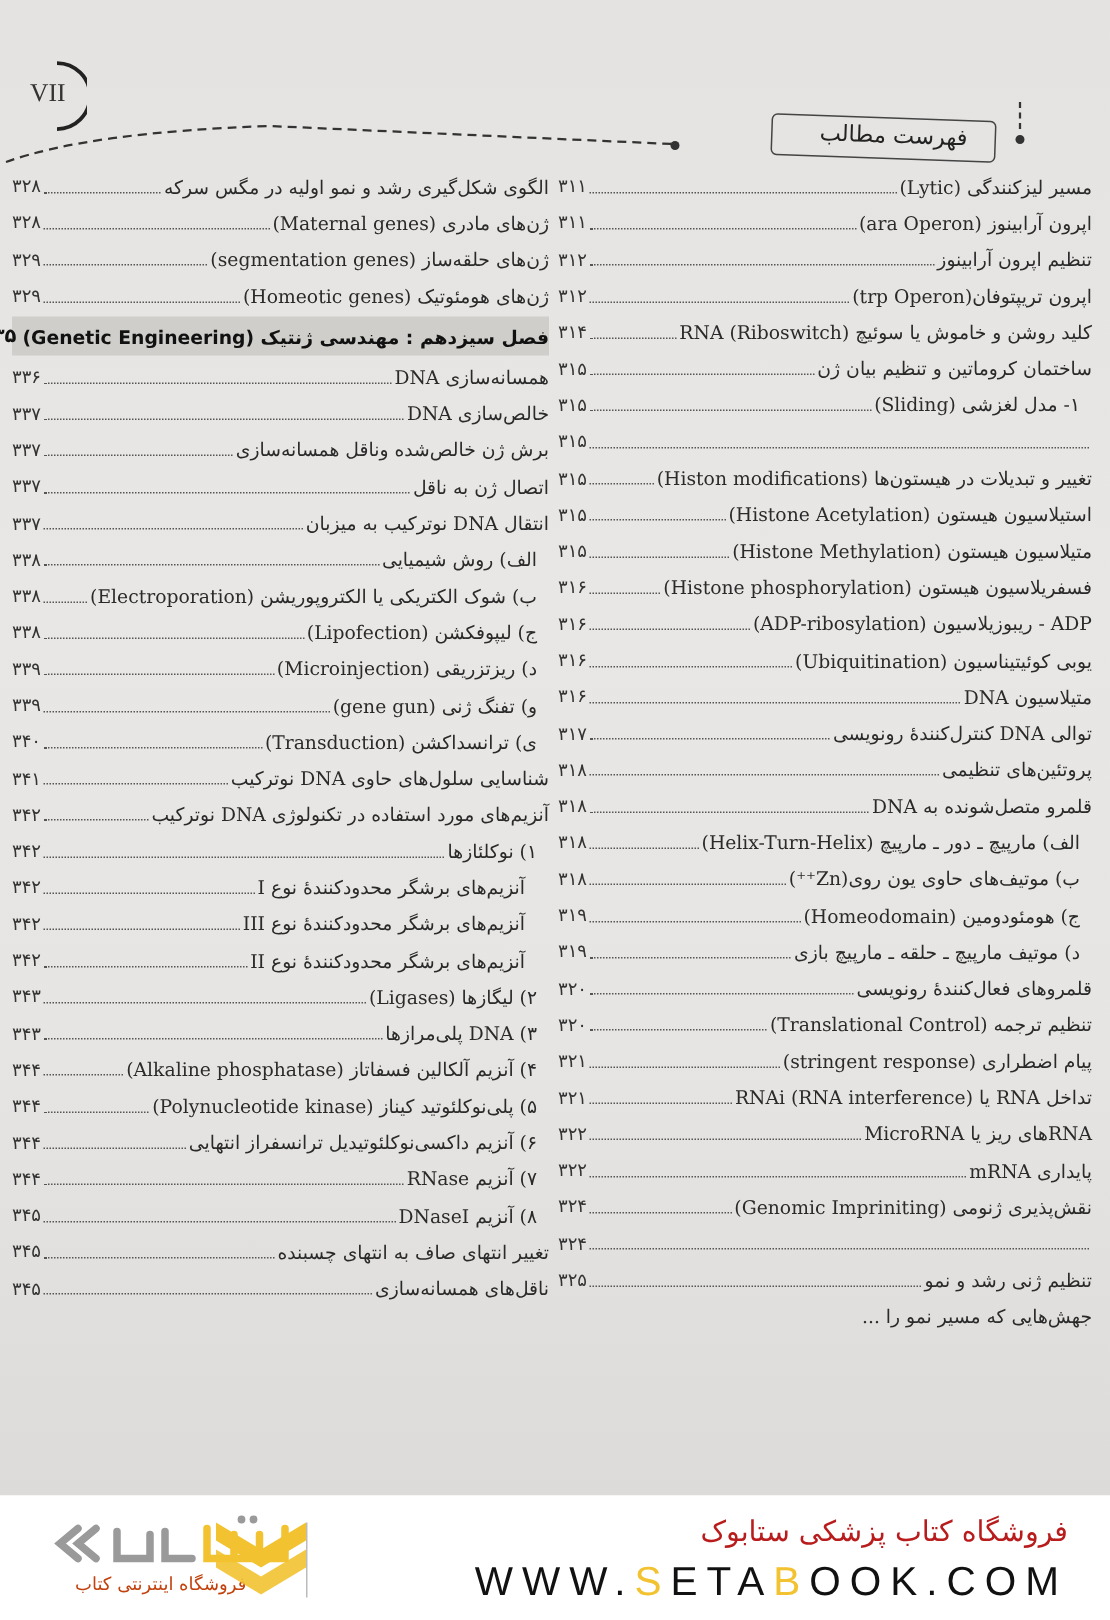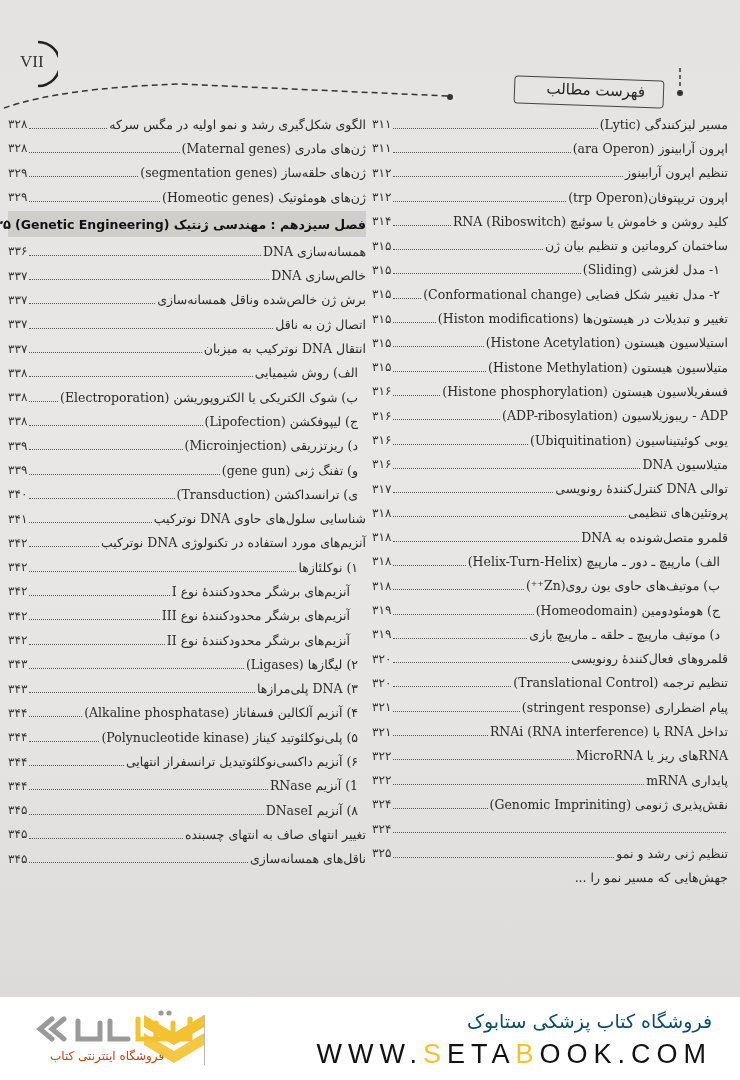--- a/index.html
+++ b/index.html
@@ -15,21 +15,21 @@
   .col.left{left:8px;width:358px;}
   .row{position:relative;height:24.3px;display:flex;align-items:center;font-size:12.5px;color:#2a2a2a;white-space:nowrap;}
   .row .t{flex:0 0 auto;}
   .row .d{flex:1 1 auto;border-bottom:1.5px dotted #555;margin:0 2px;height:0;align-self:center;margin-top:8px;}
   .row .p{flex:0 0 auto;font-size:12px;color:#333;}
   .row.indent .t{padding-right:16px;}
   .row.sub .t{padding-right:8px;}
   .row.chapter{background:#cfcecb;font-weight:bold;font-family:"DejaVu Sans",sans-serif;font-size:12.5px;color:#111;height:26px;margin:2px 0;}
   .row.chapter .p{font-weight:bold;font-size:13px;color:#111;}
   .footer{position:absolute;left:0;top:997px;width:740px;height:83px;background:#fff;}
-  .shop-name{position:absolute;right:28px;top:13px;font-family:"DejaVu Sans",sans-serif;font-size:19px;color:#0c4a6e;direction:rtl;}
+  .shop-name{position:absolute;right:28px;top:13px;font-family:"DejaVu Sans",sans-serif;font-size:19px;color:#b91c1c;direction:rtl;}
   .shop-url{position:absolute;right:28px;top:42px;font-family:"Liberation Sans",sans-serif;font-size:27px;letter-spacing:6px;color:#111;text-align:center;}
   .shop-url .accent{color:#f2c230;}
   .logo-chevrons{position:absolute;left:140px;top:14px;width:68px;height:56px;}
   .logo-sep{position:absolute;left:204px;top:18px;width:1px;height:50px;background:#bbb;}
   .logo-word{position:absolute;left:30px;top:12px;width:175px;height:38px;}
   .logo-sub{position:absolute;left:50px;top:52px;font-family:"DejaVu Sans",sans-serif;font-size:12px;color:#c2410c;direction:rtl;}
 </style>
 </head>
 <body>
 
@@ -82,21 +82,20 @@
         <span class="t">ساختمان کروماتین و تنظیم بیان ژن</span>
         <span class="d"></span>
         <span class="p">۳۱۵</span>
       </div>
       <div class="row sub">
         <span class="t">۱- مدل لغزشی (Sliding)</span>
         <span class="d"></span>
         <span class="p">۳۱۵</span>
       </div>
       <div class="row sub">
-        <span class="t">۲- مدل تغییر شکل فضایی (Conformational change)</span>
         <span class="d"></span>
         <span class="p">۳۱۵</span>
       </div>
       <div class="row normal">
         <span class="t">تغییر و تبدیلات در هیستون‌ها (Histon modifications)</span>
         <span class="d"></span>
         <span class="p">۳۱۵</span>
       </div>
       <div class="row normal">
         <span class="t">استیلاسیون هیستون (Histone Acetylation)</span>
@@ -341,21 +340,21 @@
         <span class="t">۵) پلی‌نوکلئوتید کیناز (Polynucleotide kinase)</span>
         <span class="d"></span>
         <span class="p">۳۴۴</span>
       </div>
       <div class="row sub">
         <span class="t">۶) آنزیم داکسی‌نوکلئوتیدیل ترانسفراز انتهایی</span>
         <span class="d"></span>
         <span class="p">۳۴۴</span>
       </div>
       <div class="row sub">
-        <span class="t">1) آنزیم RNase</span>
+        <span class="t">۷) آنزیم RNase</span>
         <span class="d"></span>
         <span class="p">۳۴۴</span>
       </div>
       <div class="row sub">
         <span class="t">۸) آنزیم DNaseI</span>
         <span class="d"></span>
         <span class="p">۳۴۵</span>
       </div>
       <div class="row normal">
         <span class="t">تغییر انتهای صاف به انتهای چسبنده</span>

